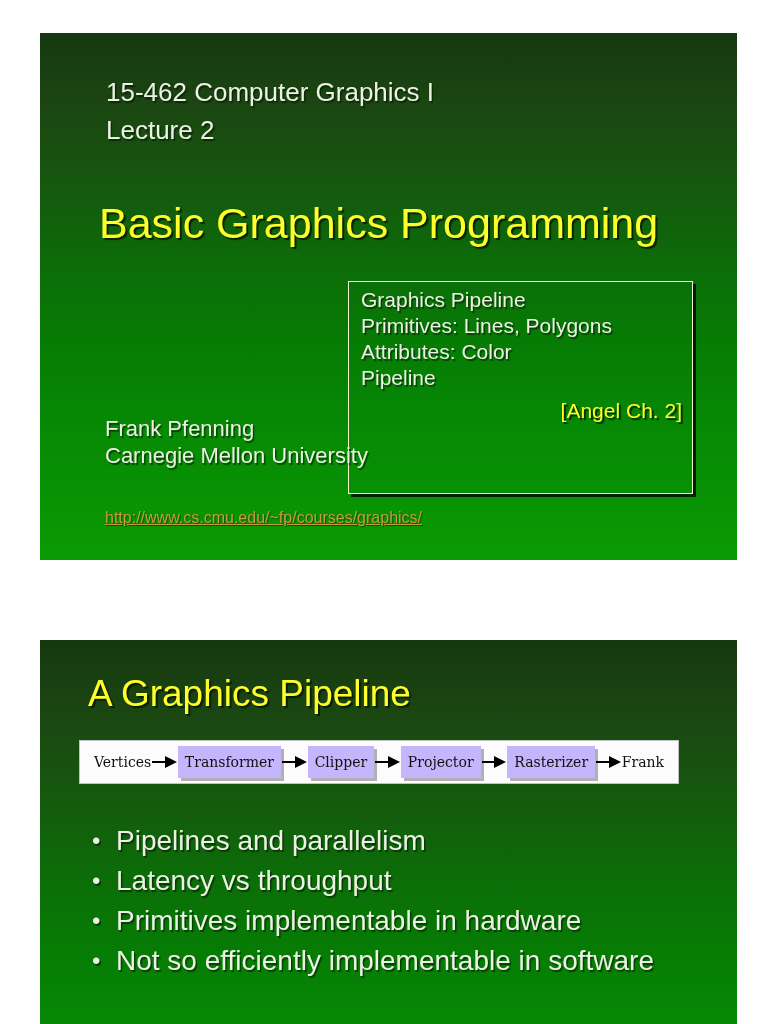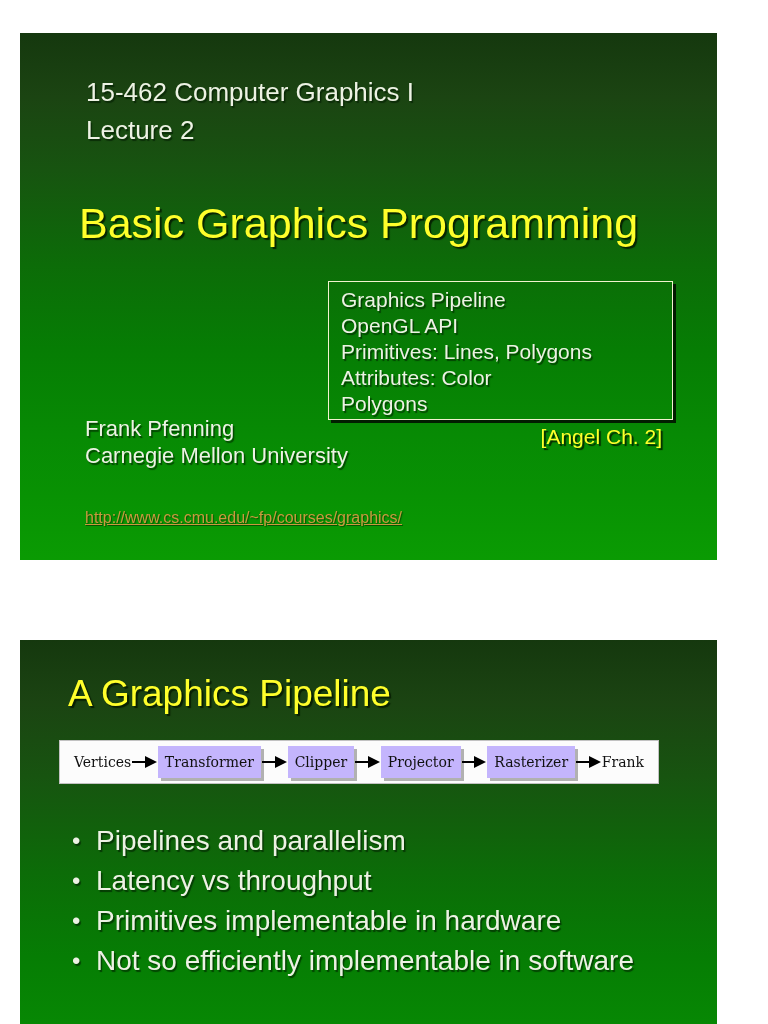--- a/index.html
+++ b/index.html
@@ -5,21 +5,21 @@
   html,body{margin:0;padding:0;}
   body{
     width:768px;height:1024px;
     background:#ffffff;
     position:relative;
     overflow:hidden;
     font-family:"Liberation Sans",sans-serif;
   }
   .slide{
     position:absolute;
-    left:20px;
+    left:40px;
     width:697px;
     background-image:linear-gradient(180deg,
       #15380e 0%,
       #1b4412 12%,
       #175410 26%,
       #0c6c08 44%,
       #067d04 60%,
       #078a04 76%,
       #089203 88%,
       #0a9b03 100%);
@@ -43,21 +43,21 @@
   .header-block{
     position:absolute;left:66px;top:40px;
     font-size:26px;line-height:38px;
   }
   .main-title{
     position:absolute;left:59px;top:166px;
     font-size:43px;line-height:48px;white-space:nowrap;
   }
   .topics-box{
     position:absolute;left:308px;top:248px;
-    width:345px;height:139px;
+    width:345px;height:213px;
     border:1px solid #f2f2cf;
     box-shadow:3px 3px 0 rgba(0,0,0,0.78);
     box-sizing:border-box;
     padding:5px 10px 0 12px;
   }
   .topics-box .topic-line{
     font-size:21px;line-height:26px;white-space:nowrap;
   }
   .topic-reference{
     font-size:21px;line-height:26px;
@@ -130,24 +130,23 @@
 
   <div class="header-block white-text">
     <div>15-462 Computer Graphics I</div>
     <div>Lecture 2</div>
   </div>
 
   <div class="main-title yellow-text">Basic Graphics Programming</div>
 
   <div class="topics-box">
     <div class="topic-line white-text">Graphics Pipeline</div>
-    <div class="topic-line white-text">OpenGL API</div>
     <div class="topic-line white-text">Primitives: Lines, Polygons</div>
     <div class="topic-line white-text">Attributes: Color</div>
-    <div class="topic-line white-text">Polygons</div>
+    <div class="topic-line white-text">Pipeline</div>
     <div class="topic-reference yellow-text">[Angel Ch. 2]</div>
   </div>
 
   <div class="credits-block white-text">
     <div>Frank Pfenning</div>
     <div>Carnegie Mellon University</div>
   </div>
 
   <a href="#" class="course-url">http://www.cs.cmu.edu/~fp/courses/graphics/</a>
 </div>

